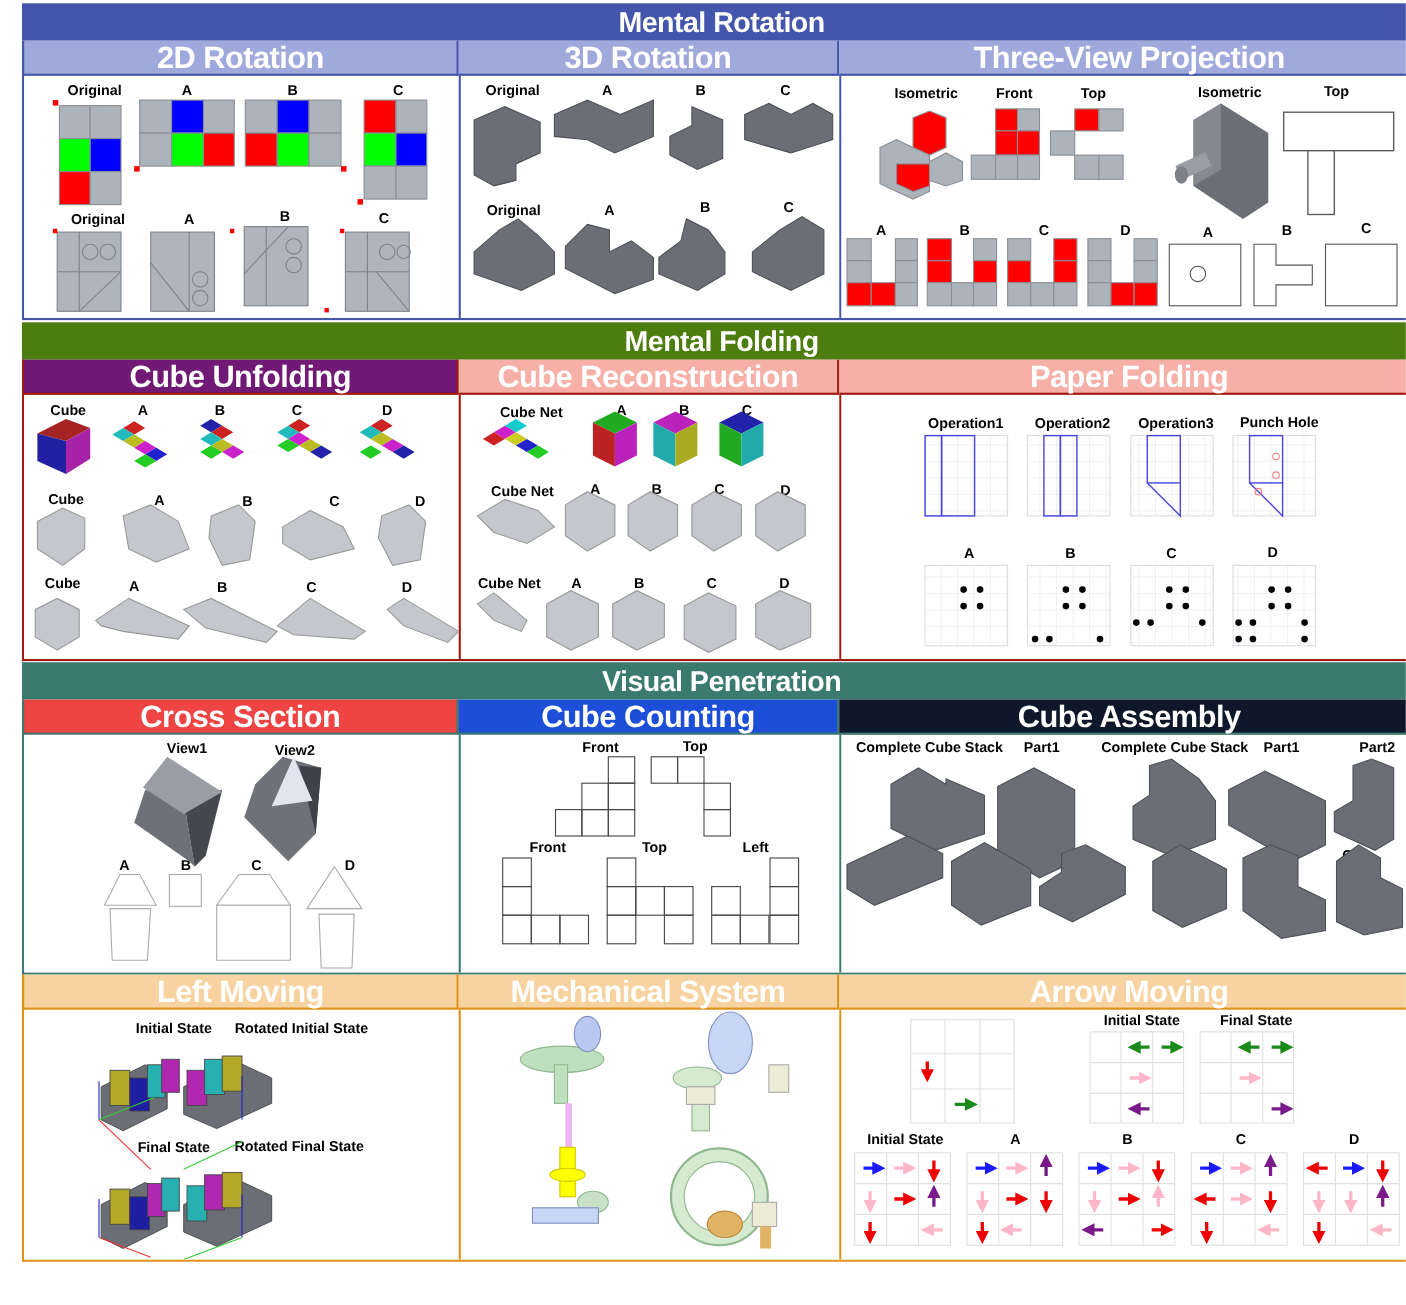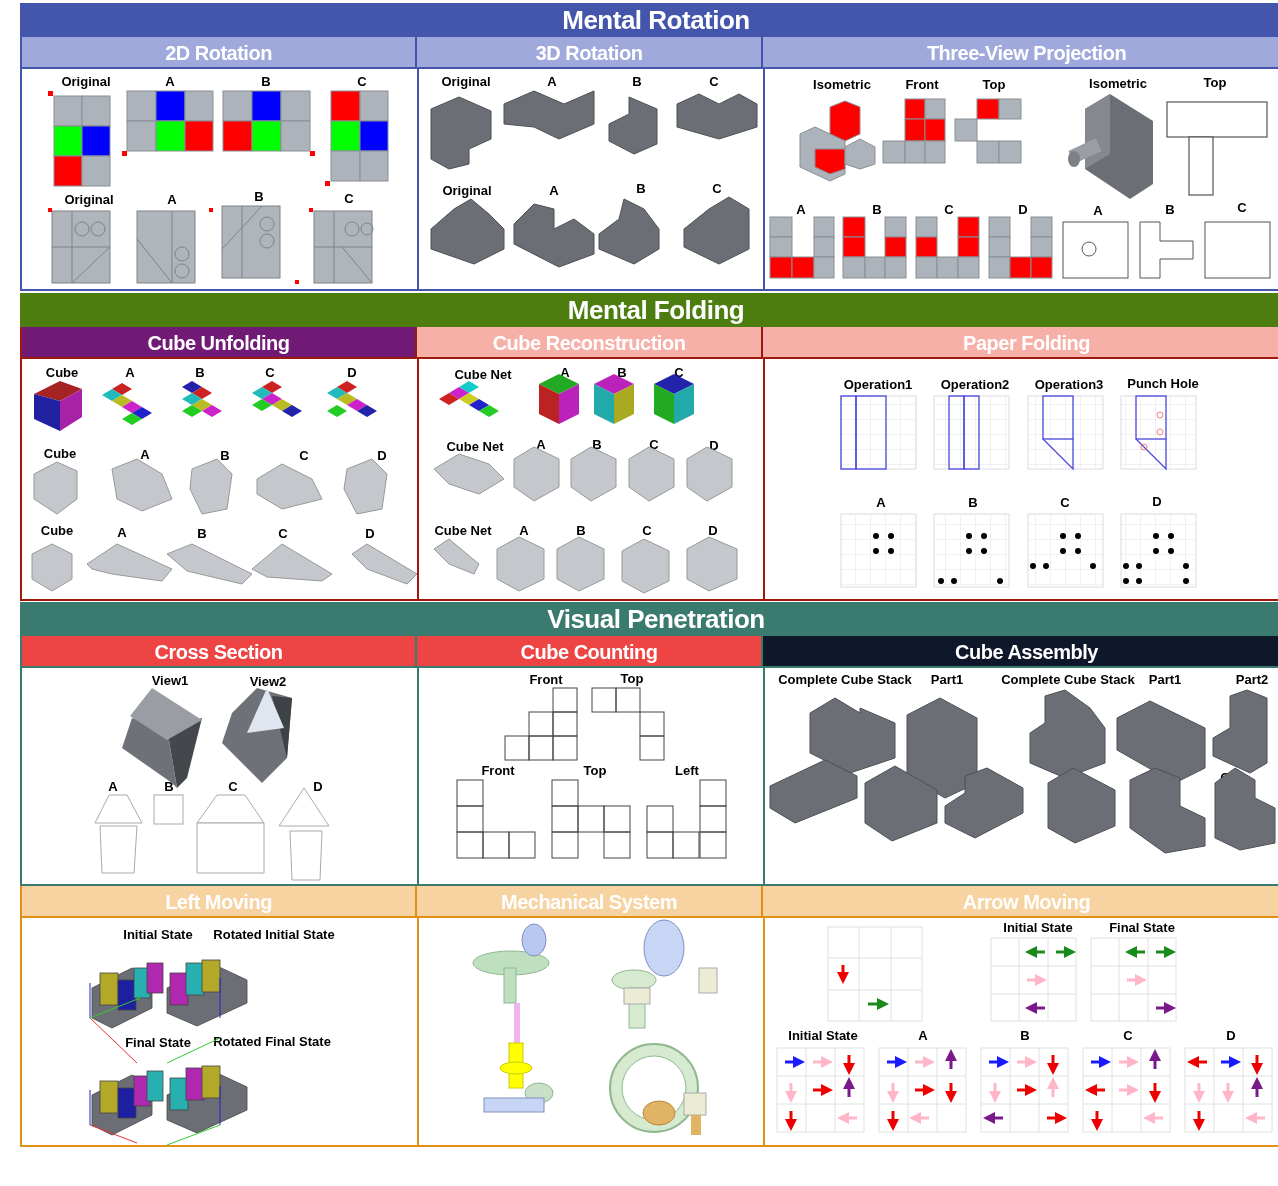--- a/index.html
+++ b/index.html
@@ -1,20 +1,20 @@
 <!DOCTYPE html>
 <html><head>
 <meta charset="utf-8">
 <style>
 *{box-sizing:border-box;margin:0;padding:0}
 body{width:1278px;height:1186px;background:#fff;font-family:"Liberation Sans",sans-serif;position:relative;overflow:hidden}
 .sec{position:absolute;left:20px;width:1272px}
 .sec-title{height:34px;color:#fff;font-weight:bold;font-size:26px;text-align:center;line-height:34px;letter-spacing:-0.5px}
 .subrow{display:flex;height:32px}
-.sub{color:#fff;font-weight:bold;font-size:20px;text-align:center;line-height:32px;border-right:2px solid;border-left:2px solid;border-bottom:2px solid;letter-spacing:-0.5px}
+.sub{color:#fff;font-weight:bold;font-size:28px;text-align:center;line-height:32px;border-right:2px solid;border-left:2px solid;border-bottom:2px solid;letter-spacing:-0.5px}
 .body{display:flex;border:2px solid;border-top:none}
 .cell{position:relative;border-right:2px solid;background:#fff;overflow:hidden}
 .cell:last-child{border-right:none}
 .lbl{position:absolute;font-weight:bold;font-size:13px;color:#000;white-space:nowrap;transform:translateX(-50%)}
 .c1{width:397px}.c2{width:346px}.c3{flex:1}
 svg{position:absolute}
 </style>
 </head>
 <body>
 
@@ -397,21 +397,21 @@
         </g>
       </svg>
     </div>
   </div>
 </div>
 
 <div class="sec" style="top:602px">
   <div class="sec-title" style="background:#3b7a6e">Visual Penetration</div>
   <div class="subrow">
     <div class="sub c1" style="background:#ef4444;border-color:#3b7a6e">Cross Section</div>
-    <div class="sub c2" style="background:#ef4444;border-color:#3b7a6e;border-left:none">Cube Counting</div>
+    <div class="sub c2" style="background:#1d4ed8;border-color:#3b7a6e;border-left:none">Cube Counting</div>
     <div class="sub c3" style="background:#0f172a;border-color:#3b7a6e;border-left:none">Cube Assembly</div>
   </div>
   <div class="body" style="height:218px;border-color:#3b7a6e">
     <div class="cell c1" style="border-color:#3b7a6e">
       <span class="lbl" style="left:148px;top:5px">View1</span>
       <span class="lbl" style="left:246px;top:6px">View2</span>
       <span class="lbl" style="left:91px;top:111px">A</span>
       <span class="lbl" style="left:147px;top:111px">B</span>
       <span class="lbl" style="left:211px;top:111px">C</span>
       <span class="lbl" style="left:296px;top:111px">D</span>

